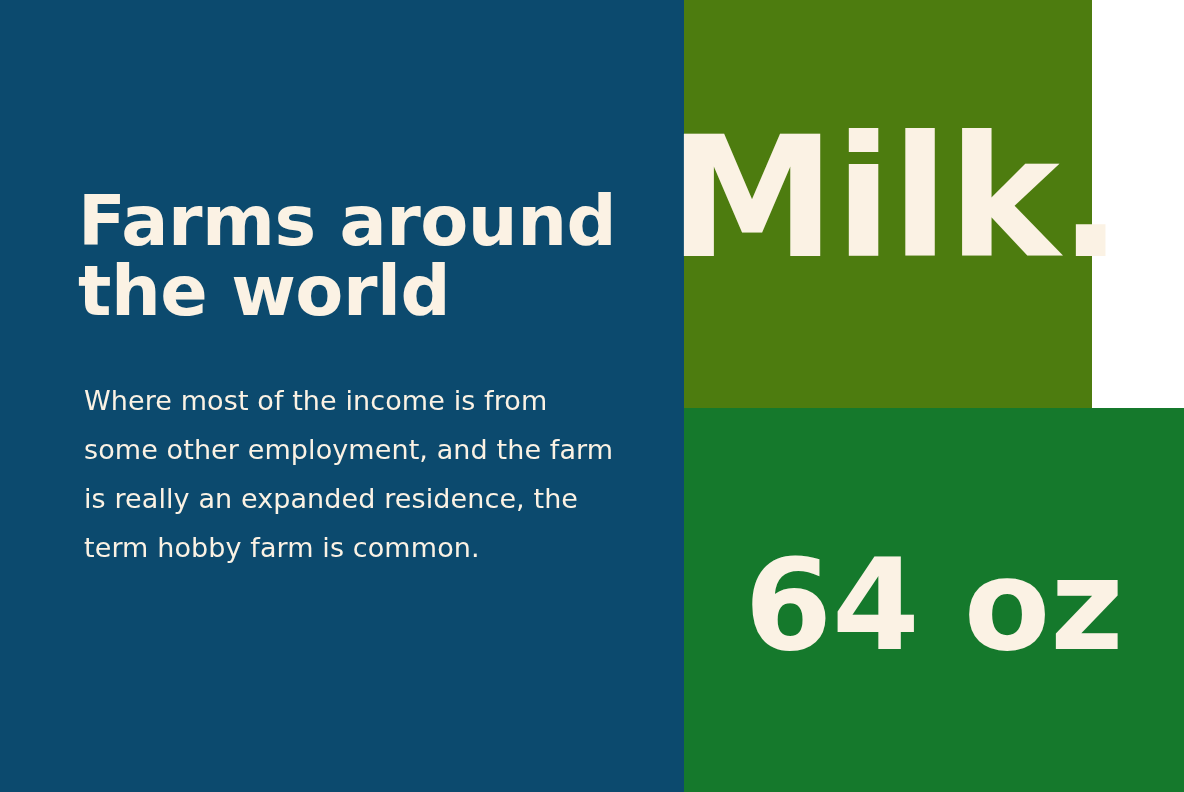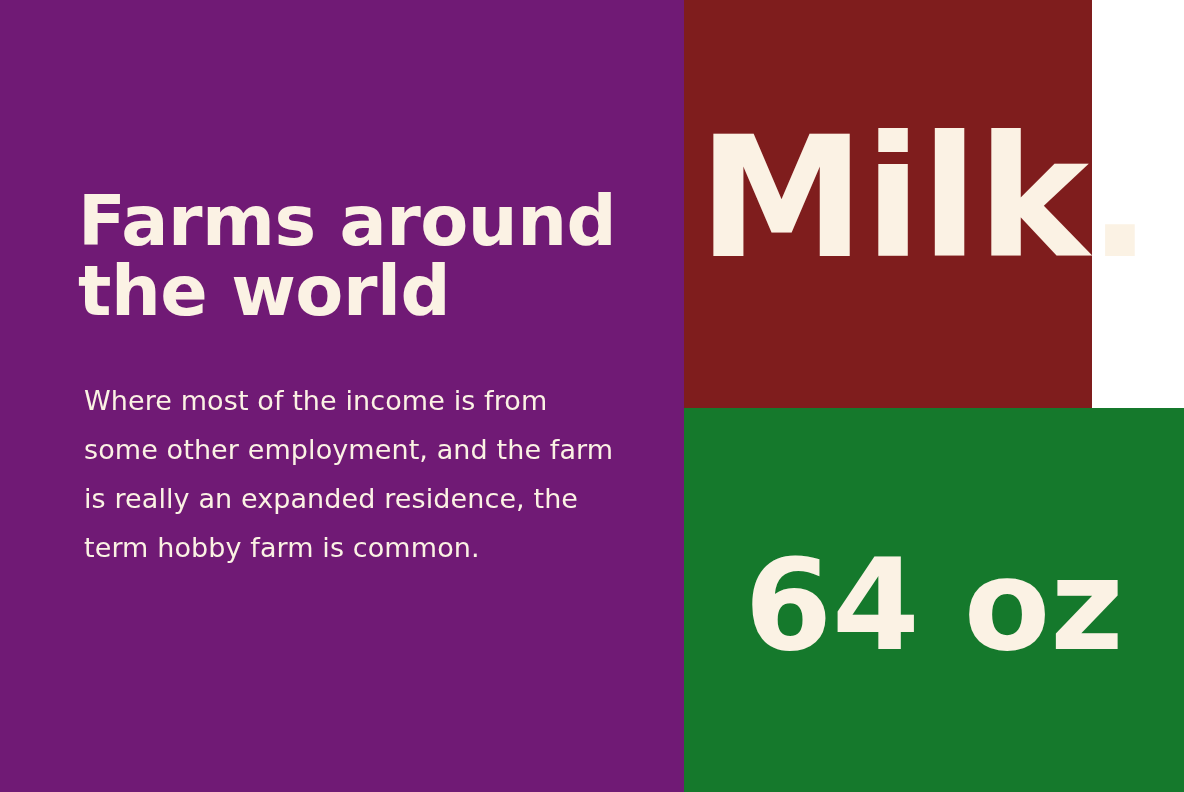--- a/index.html
+++ b/index.html
@@ -15,21 +15,21 @@
     overflow: hidden;
     font-family: "DejaVu Sans", sans-serif;
     display: flex;
   }
 
   
   .panel-left {
     position: relative;
     width: 684px;
     height: 792px;
-    background: #701a75;
+    background: #0c4a6e;
     flex: 0 0 684px;
     box-sizing: border-box;
     padding: 0 40px 0 78px;
   }
 
   .headline {
     position: absolute;
     left: 78px;
     top: 186px;
     width: 560px;
@@ -65,24 +65,24 @@
     flex: 0 0 500px;
     display: flex;
     flex-direction: column;
   }
 
   .panel-teal {
     position: relative;
     width: 408px;
     height: 408px;
     flex: 0 0 408px;
-    background: #7f1d1d;
+    background: #4d7c0f;
     display: flex;
     align-items: center;
-    justify-content: flex-start;
+    justify-content: center;
   }
 
   .panel-green {
     position: relative;
     width: 500px;
     height: 384px;
     flex: 0 0 384px;
     background: #15792C;
     display: flex;
     align-items: center;

